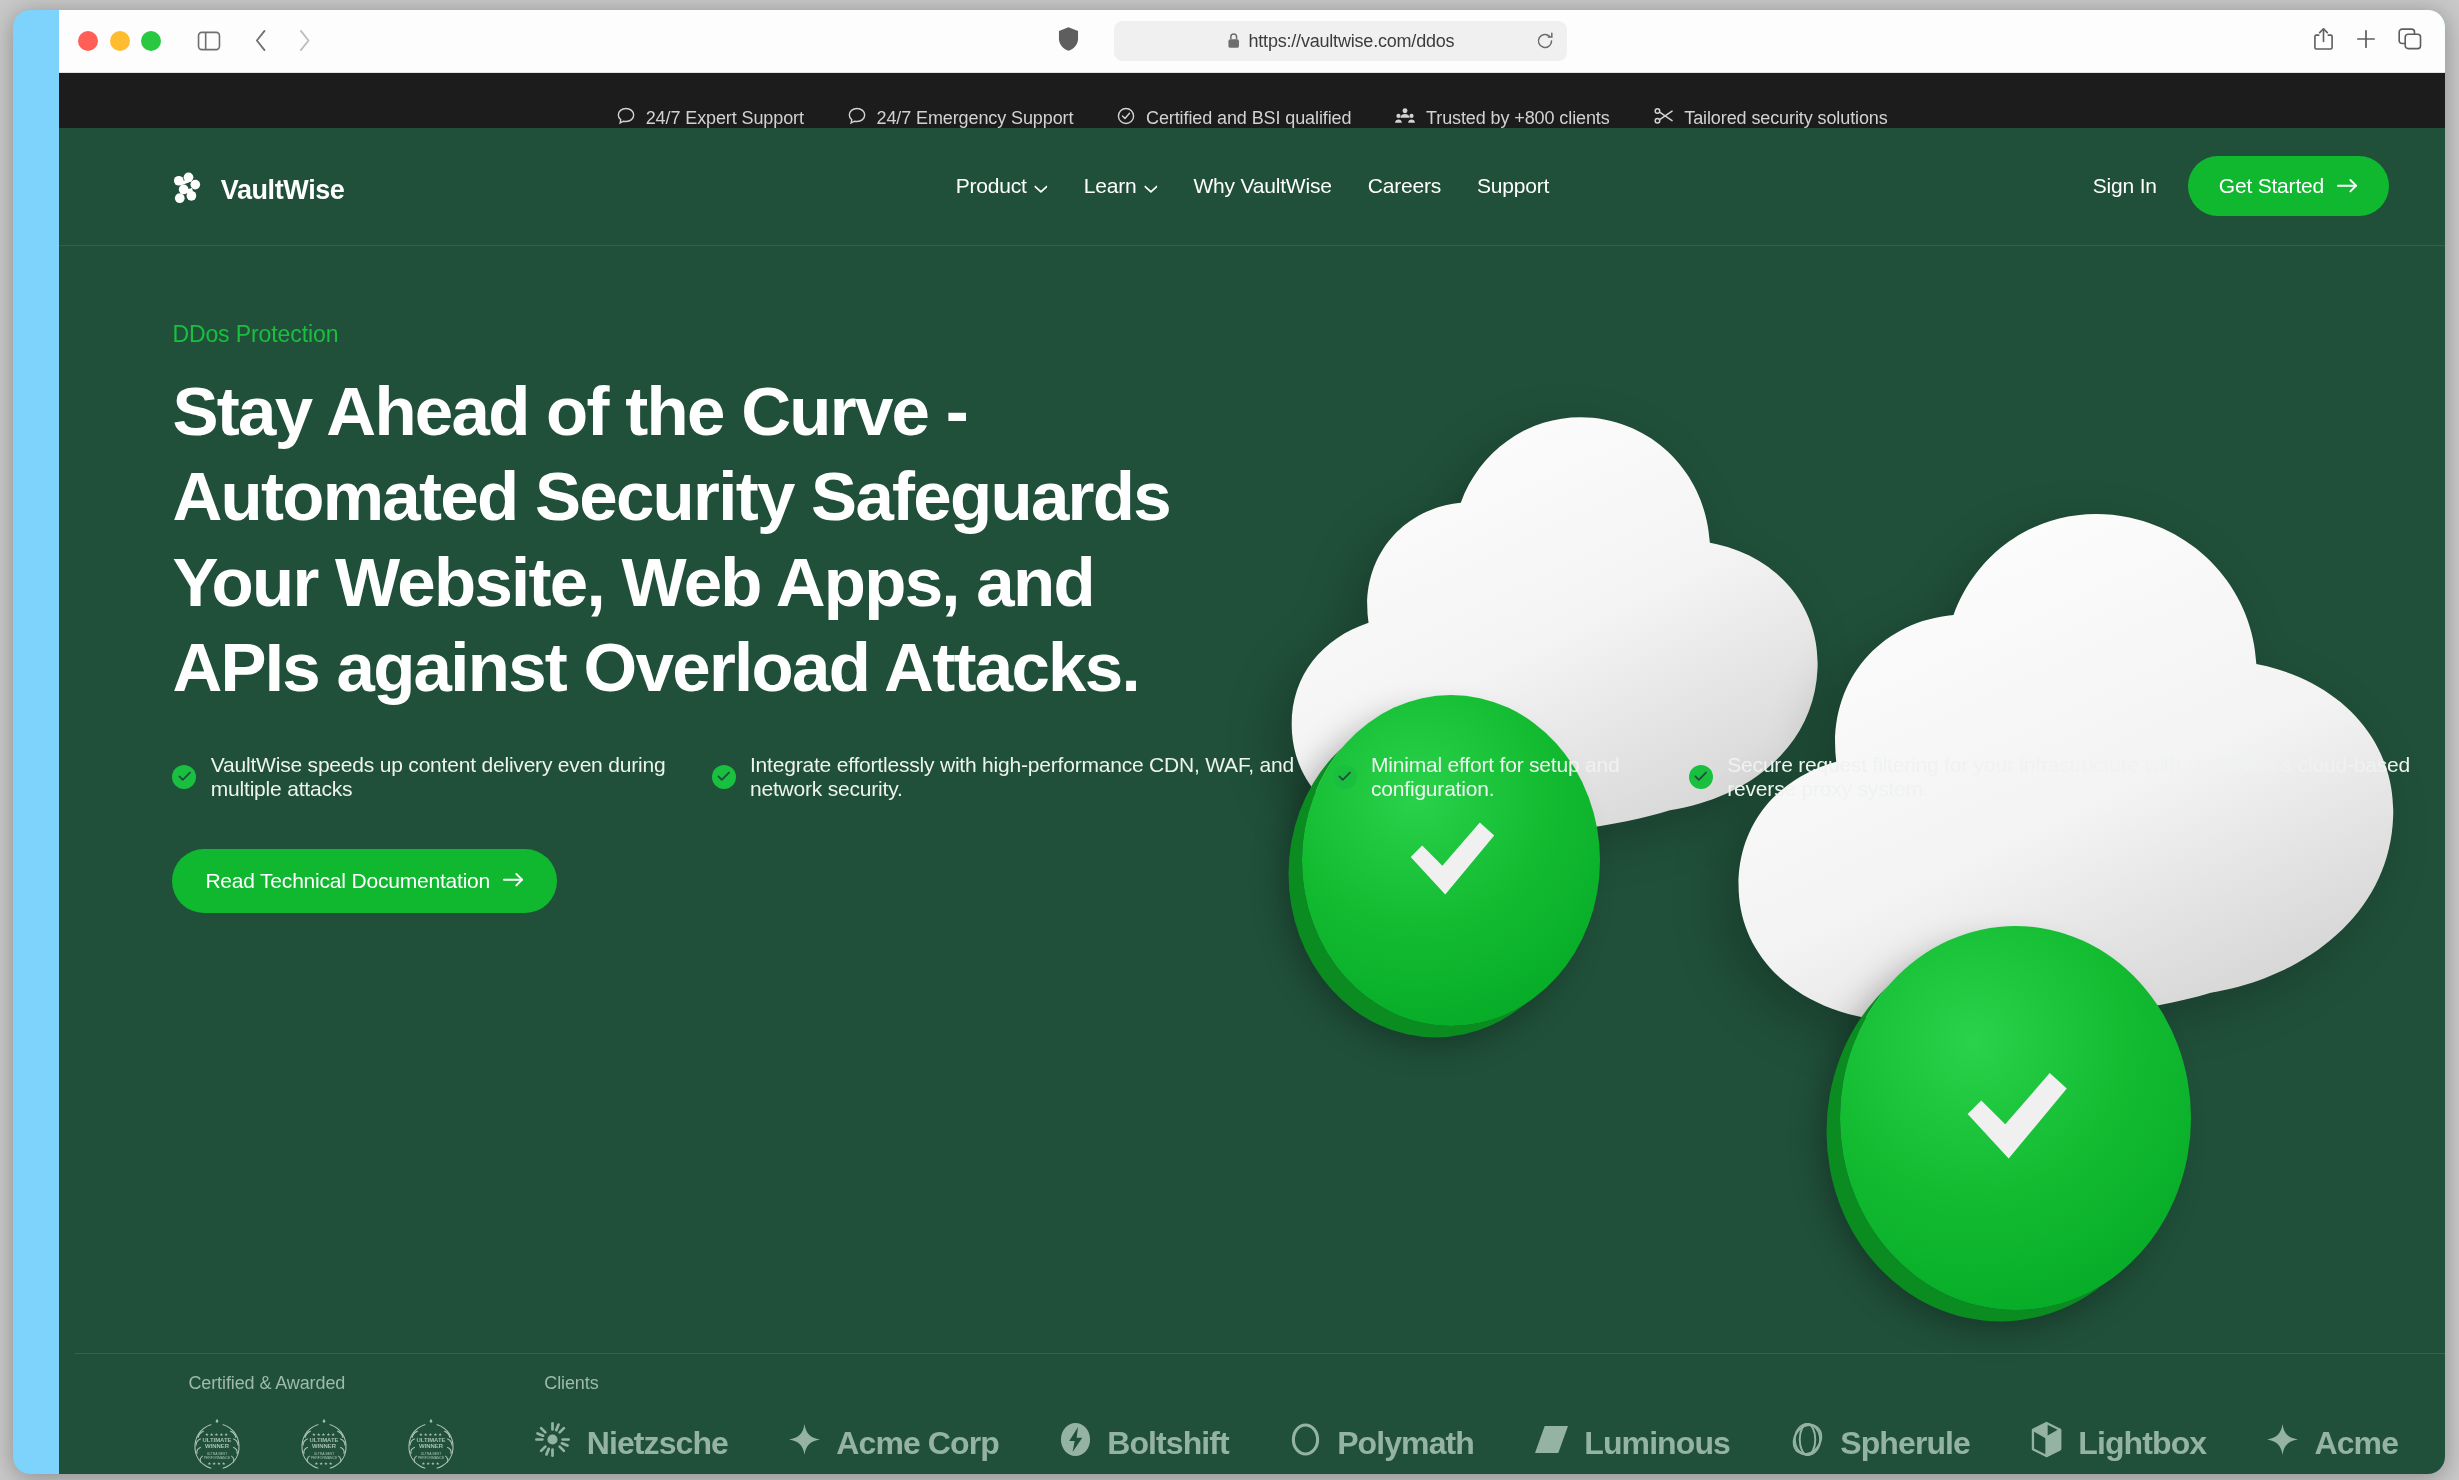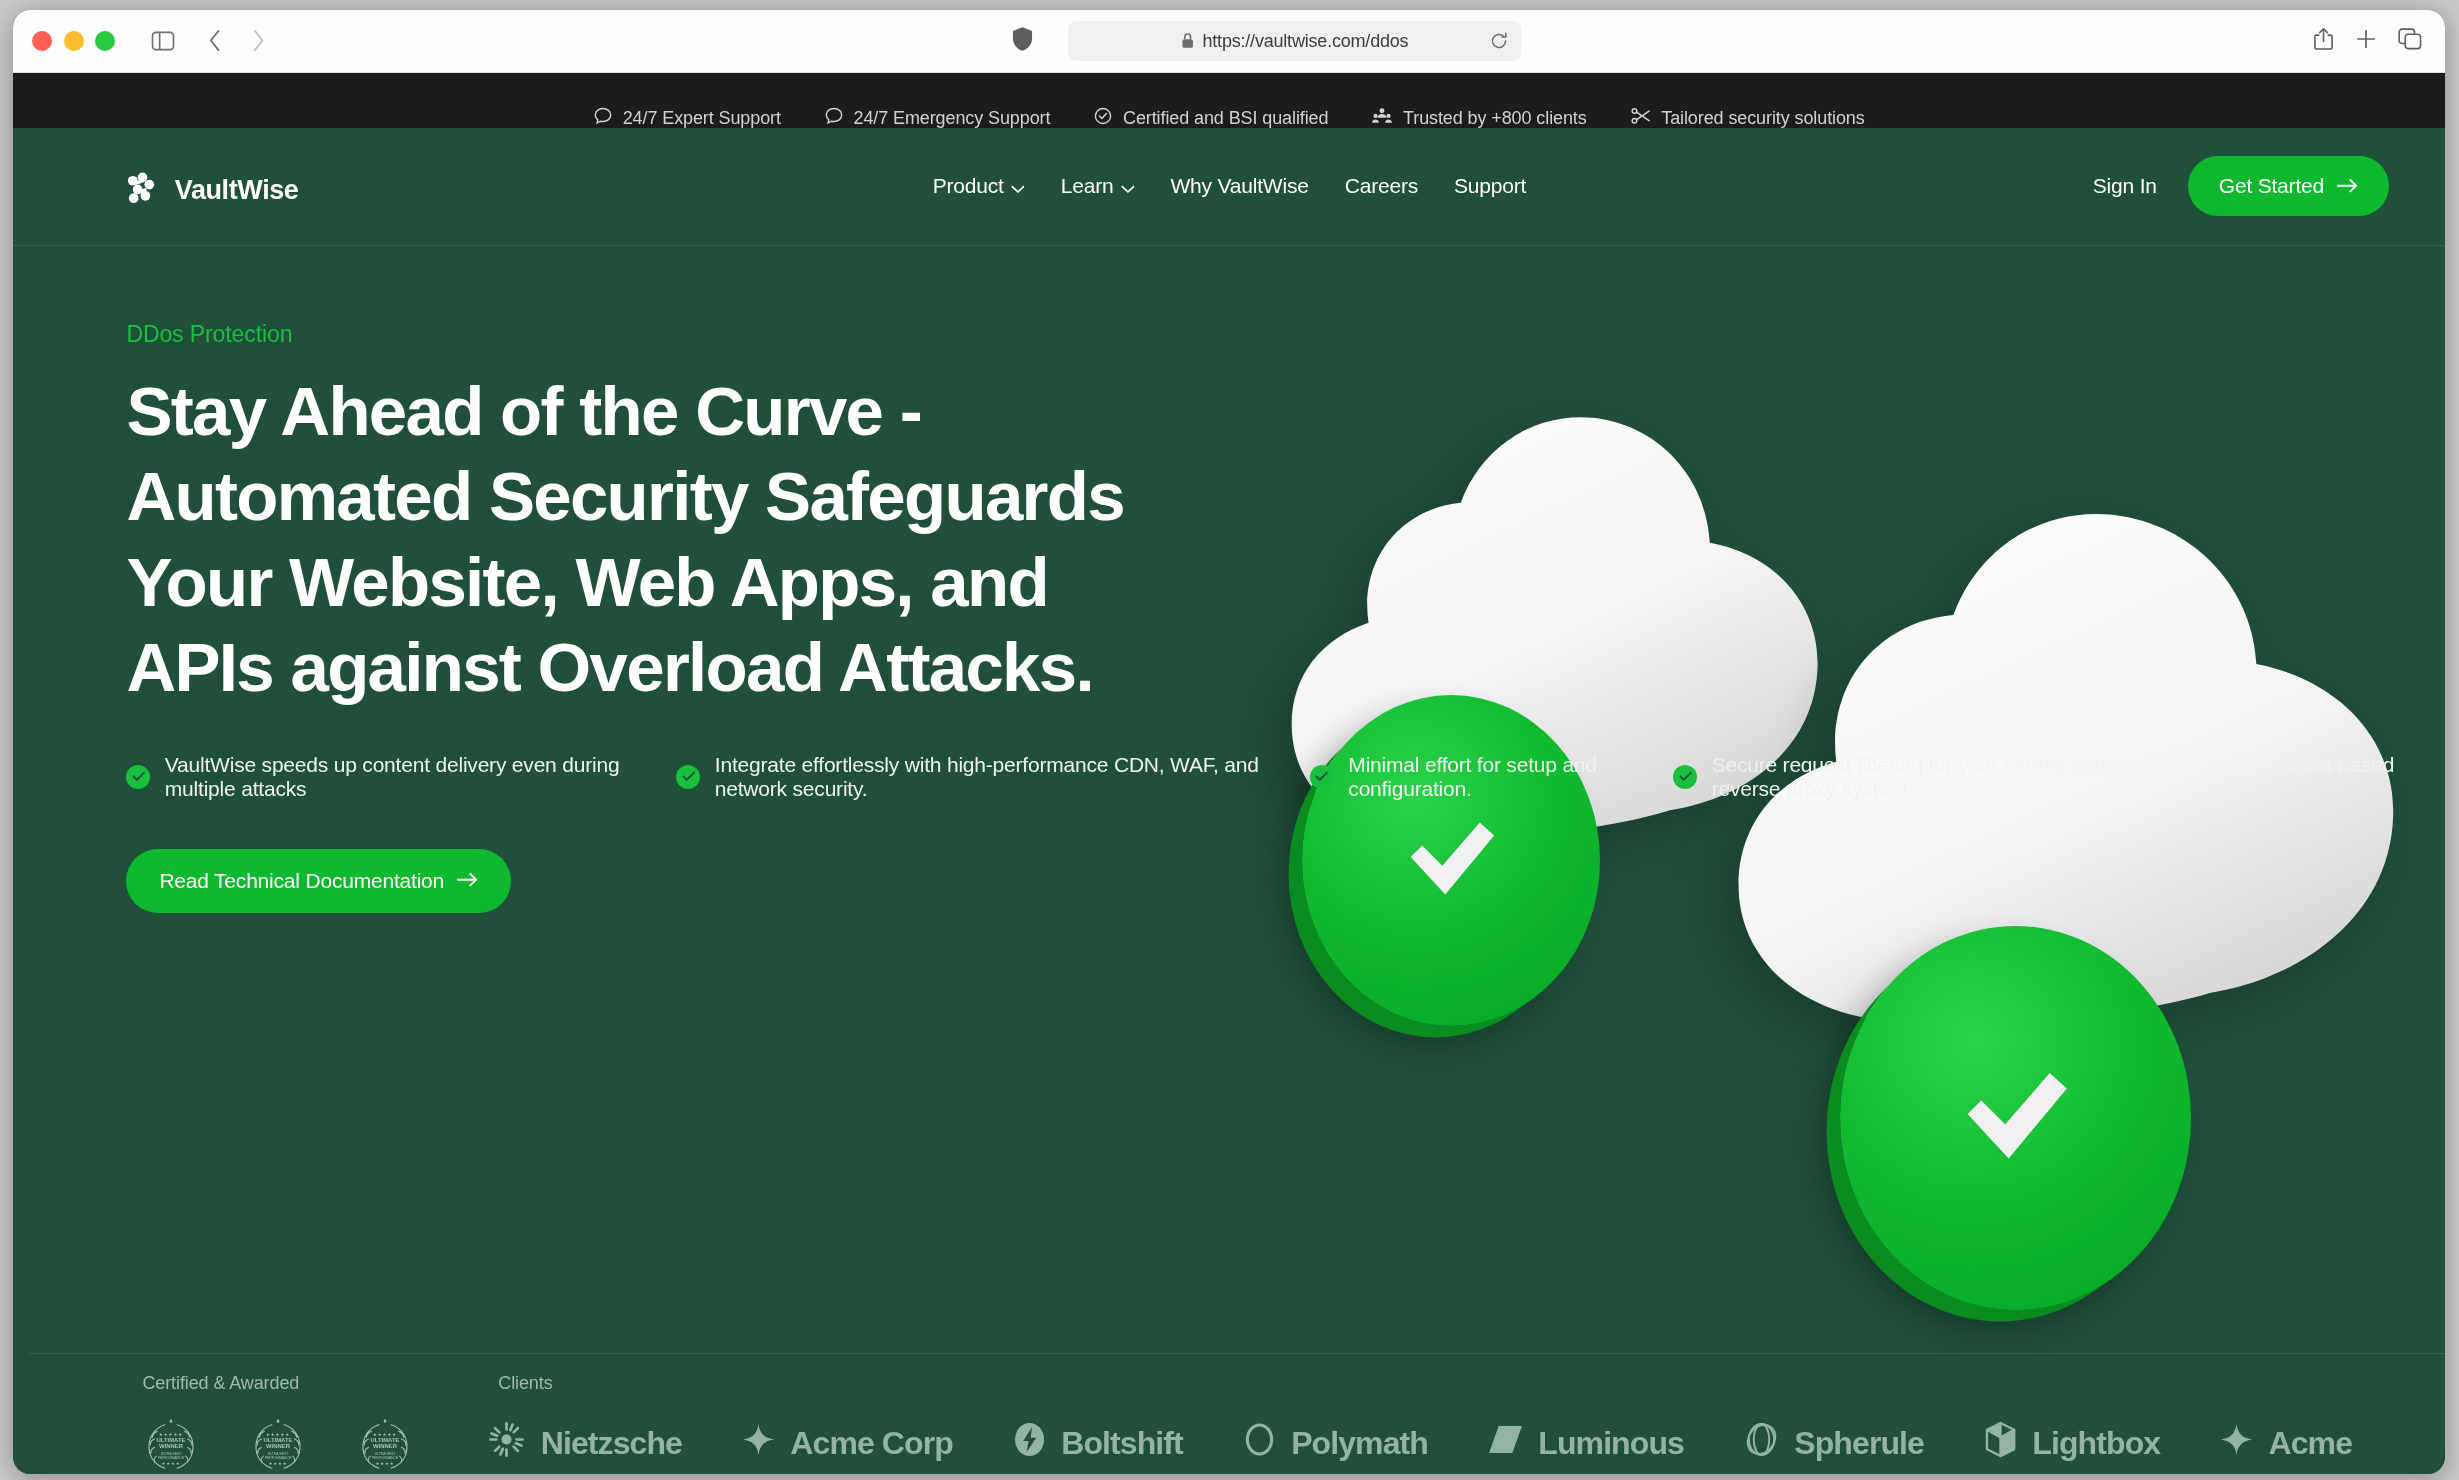--- a/index.html
+++ b/index.html
@@ -6,24 +6,25 @@
   html, body {
     width: 2459px; height: 1480px;
     background: #c9c9c9;
     font-family: "Liberation Sans", sans-serif;
     overflow: hidden;
   }
   .window {
     position: absolute;
     left: 13.4px; top: 9.6px;
     width: 2432px; height: 1464px;
-    background: #14532d;
+    background: #7dd3fc;
     border-radius: 17.3px;
     overflow: hidden;
     box-shadow: 0 3.8px 25px rgba(0,0,0,.30);
+    padding-left: 46px;
   }
 
   
   .chrome {
     position: relative;
     height: 63px;
     background: #fdfdfd;
     border-bottom: 1px solid #e2e2e2;
     display: flex; align-items: center;
   }

